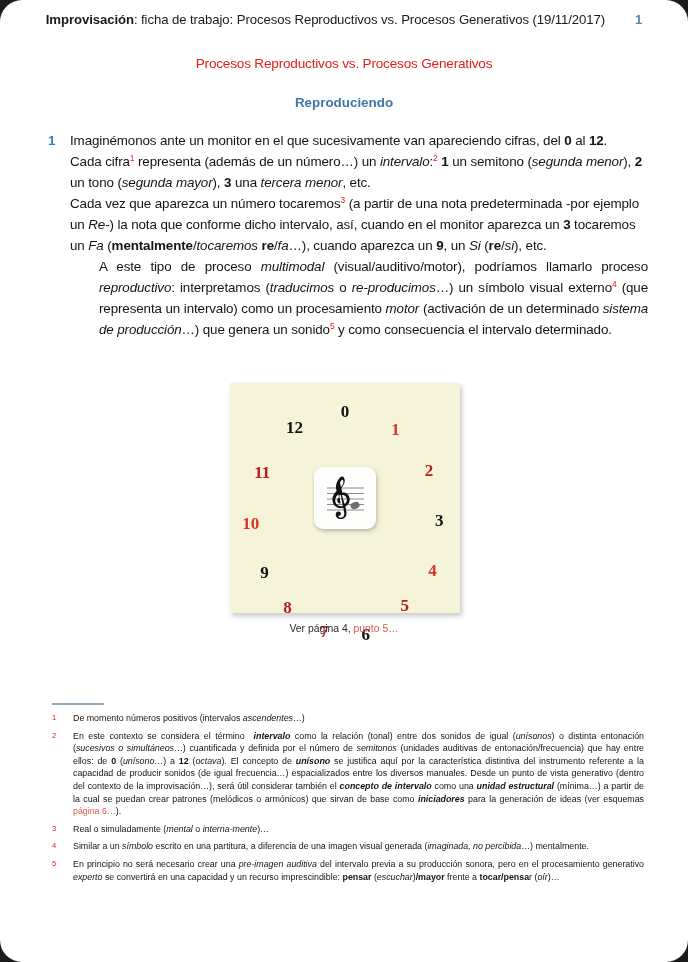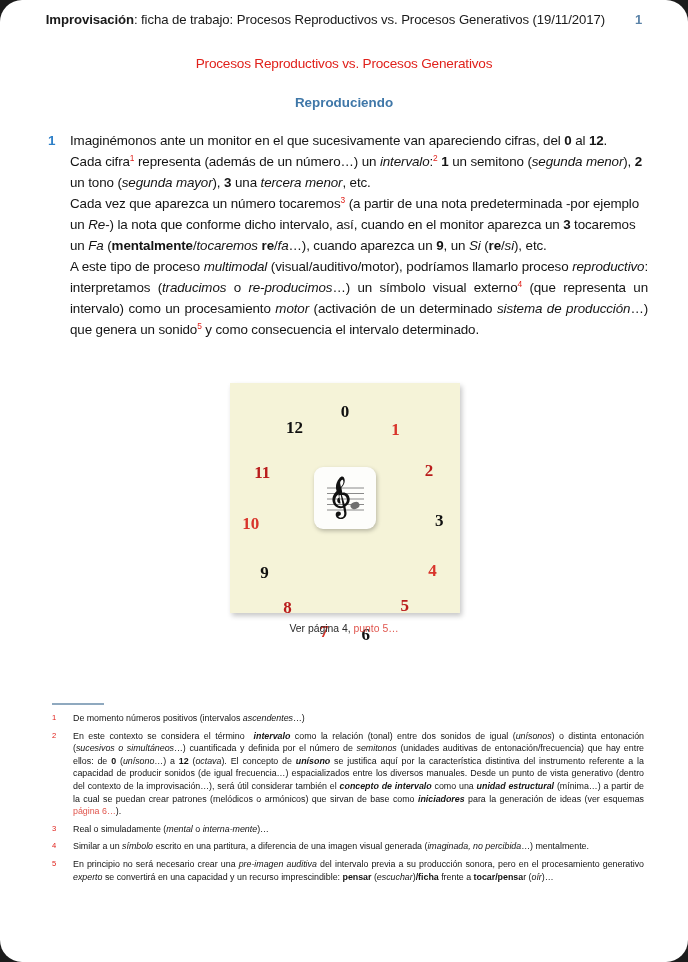--- a/index.html
+++ b/index.html
@@ -92,21 +92,21 @@
   }
   .para-col { flex: 1 1 auto; }
   .para {
     font-size: 13.4px;
     line-height: 21px;
     color: #141414;
     text-align: left;
     margin: 0;
     letter-spacing: -0.12px;
   }
-  .para.just { text-align: justify; }
+  .para.just { text-align: justify; margin-left: 29px; }
   i { font-style: italic; }
   b { font-weight: bold; }
   sup.fn {
     color: #e0211b;
     font-size: 8.4px;
     vertical-align: super;
     line-height: 0;
   }
 
   
@@ -304,19 +304,19 @@
       <div class="fn-text">Real o simuladamente (<i>mental</i> o <i>interna-mente</i>)…</div>
     </div>
 
     <div class="fn-item">
       <div class="fn-mark">4</div>
       <div class="fn-text">Similar a un <i>símbolo</i> escrito en una partitura, a diferencia de una imagen visual generada (<i>imaginada, no percibida</i>…) mentalmente.</div>
     </div>
 
     <div class="fn-item">
       <div class="fn-mark">5</div>
-      <div class="fn-text">En principio no será necesario crear una <i>pre-imagen auditiva</i> del intervalo previa a su producción sonora, pero en el procesamiento generativo <i>experto</i> se convertirá en una capacidad y un recurso imprescindible: <b>pensar</b> (<i>escuchar</i>)<b>/ficha</b> frente a <b>tocar/pensa</b>r (<i>oír</i>)…</div>
+      <div class="fn-text">En principio no será necesario crear una <i>pre-imagen auditiva</i> del intervalo previa a su producción sonora, pero en el procesamiento generativo <i>experto</i> se convertirá en una capacidad y un recurso imprescindible: <b>pensar</b> (<i>escuchar</i>)<b>/mayor</b> frente a <b>tocar/pensa</b>r (<i>oír</i>)…</div>
     </div>
 
   </div>
 
 </div>
 </div>
 
 </body></html>

